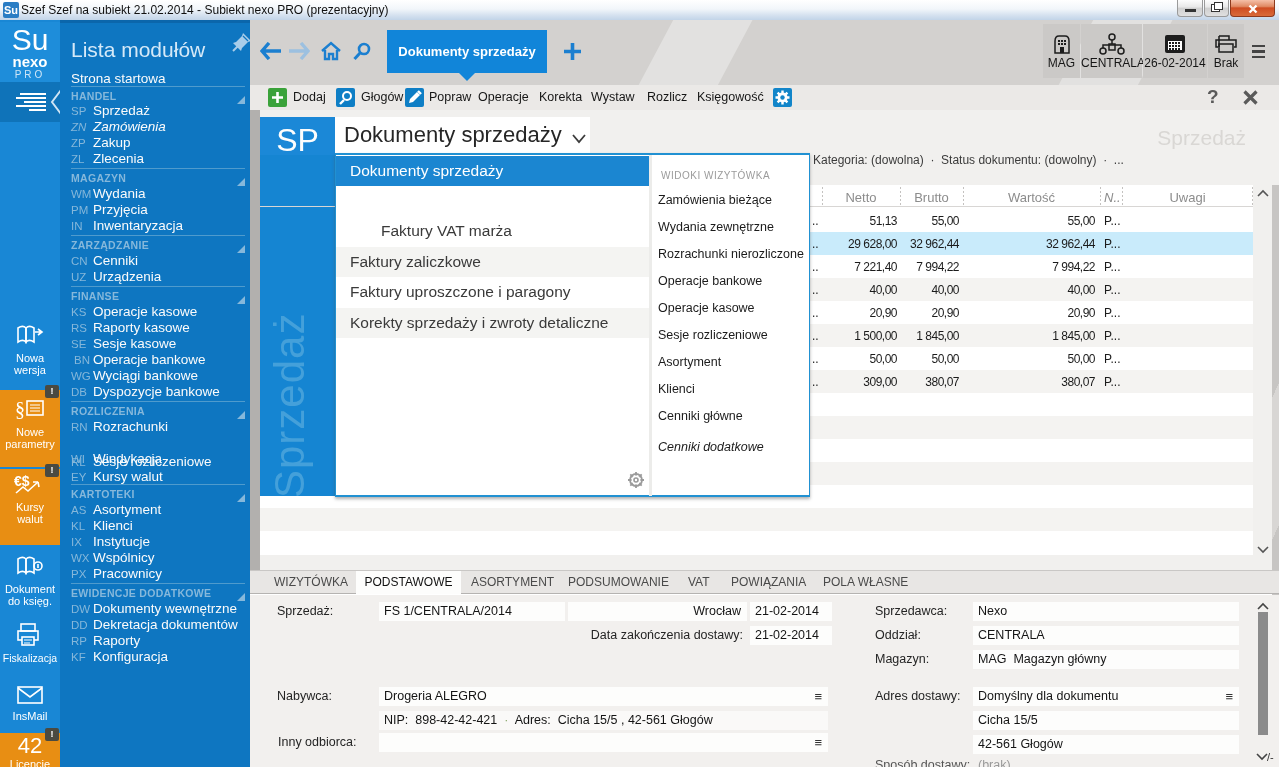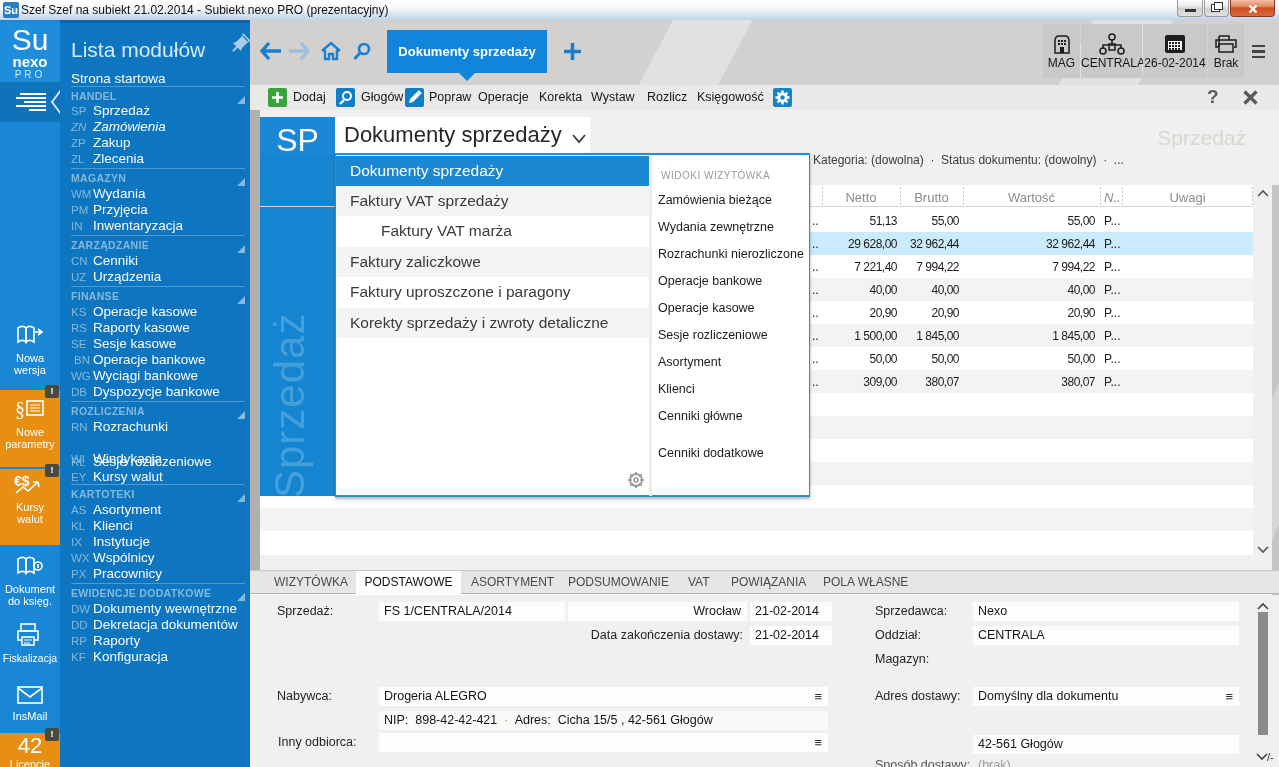--- a/index.html
+++ b/index.html
@@ -471,37 +471,36 @@
   </div>
 <svg class="abs" style="left:571px; top:133px;" width="16" height="11" viewBox="0 0 16 11">
     <path d="M2 2 L8 9 L14 2" stroke="#3c3c3c" stroke-width="1.8" fill="none"></path>
   </svg>
 <div class="abs" id="kat">Kategoria: (dowolna) &nbsp;·&nbsp; Status dokumentu: (dowolny) &nbsp;·&nbsp; ...</div>
 <div class="abs" id="wm2">Sprzedaż</div>
 <div class="abs" id="hline"></div>
 
 <div class="abs" id="dd">
   <div class="dd-item" id="dd-sel" style="top:1px;">Dokumenty sprzedaży</div>
-  <div class="dd-item dd-alt" style="top:31px;">Faktury VAT sprzedaży</div>
   <div class="dd-item" style="top:61px;padding-left:45px;">Faktury VAT marża</div>
   <div class="dd-item dd-alt" style="top:92px;">Faktury zaliczkowe</div>
   <div class="dd-item" style="top:122px;">Faktury uproszczone i paragony</div>
   <div class="dd-item dd-alt" style="top:153px;">Korekty sprzedaży i zwroty detaliczne</div>
   <div id="dd-div"></div>
   <div id="vw-hd">WIDOKI WIZYTÓWKA</div>
   <div class="vw" style="top:38px;">Zamówienia bieżące</div>
   <div class="vw" style="top:65px;">Wydania zewnętrzne</div>
   <div class="vw" style="top:92px;">Rozrachunki nierozliczone</div>
   <div class="vw" style="top:119px;">Operacje bankowe</div>
   <div class="vw" style="top:146px;">Operacje kasowe</div>
   <div class="vw" style="top:173px;">Sesje rozliczeniowe</div>
   <div class="vw" style="top:200px;">Asortyment</div>
   <div class="vw" style="top:227px;">Klienci</div>
   <div class="vw" style="top:254px;">Cenniki główne</div>
-  <div class="vw" style="top:291px;">Cenniki dodatkowe</div>
+  <div class="vw" style="top:285px;font-style:italic;">Cenniki dodatkowe</div>
   <svg style="position:absolute; left:290px; top:315px;" width="20" height="20" viewBox="0 0 20 20">
     <g stroke="#9a9a9a" stroke-width="1.8" fill="none">
       <circle cx="10" cy="10" r="6"></circle>
       <path d="M10 2 L10 18 M2 10 L18 10 M4.3 4.3 L15.7 15.7 M15.7 4.3 L4.3 15.7"></path>
     </g>
     <circle cx="10" cy="10" r="4.5" fill="#fff"></circle>
     <circle cx="10" cy="10" r="2" stroke="#9a9a9a" stroke-width="1.6" fill="#fff"></circle>
   </svg>
 </div>
 
@@ -530,22 +529,24 @@
   <div class="flabel" style="left:28px; top:140px;">Inny odbiorca:</div>
   <div class="ffield" style="left:129px; top:138px; width:449px;">
       <span class="heq" style="right:6px; top:0;">≡</span>
     </div>
 
   <div class="flabel" style="left:625px; top:9px;">Sprzedawca:</div>
   <div class="ffield" style="left:723px; top:7px; width:266px;">Nexo</div>
   <div class="flabel" style="left:625px; top:33px;">Oddział:</div>
   <div class="ffield" style="left:723px; top:31px; width:266px;">CENTRALA</div>
   <div class="flabel" style="left:625px; top:57px;">Magazyn:</div>
+  <div class="ffield" style="left:723px; top:55px; width:266px;">MAG&nbsp; Magazyn główny</div>
   <div class="flabel" style="left:625px; top:94px;">Adres dostawy:</div>
   <div class="ffield" style="left:723px; top:92px; width:266px;">Domyślny dla dokumentu<span class="heq" style="right:6px; top:0;">≡</span></div>
+  <div class="ffield" style="left:723px; top:116px; width:266px;">Cicha 15/5</div>
   <div class="ffield" style="left:723px; top:140px; width:266px;">42-561 Głogów</div>
   <div class="flabel" style="left:625px; top:163px; color:#555;">Sposób dostawy:</div>
   <div class="flabel" style="left:728px; top:163px; color:#999;">(brak)</div>
 
   <svg style="position:absolute; left:1007px; top:7px;" width="12" height="8" viewBox="0 0 12 8">
       <path d="M1 7 L6 2 L11 7" stroke="#444" stroke-width="1.6" fill="none"></path>
     </svg>
   <div style="position:absolute; left:1008px; top:17px; width:10px; height:123px; background:#8b8b8b;"></div>
   <svg style="position:absolute; left:1006px; top:158px;" width="12" height="8" viewBox="0 0 12 8">
       <path d="M1 1 L6 6 L11 1" stroke="#444" stroke-width="1.6" fill="none"></path>

